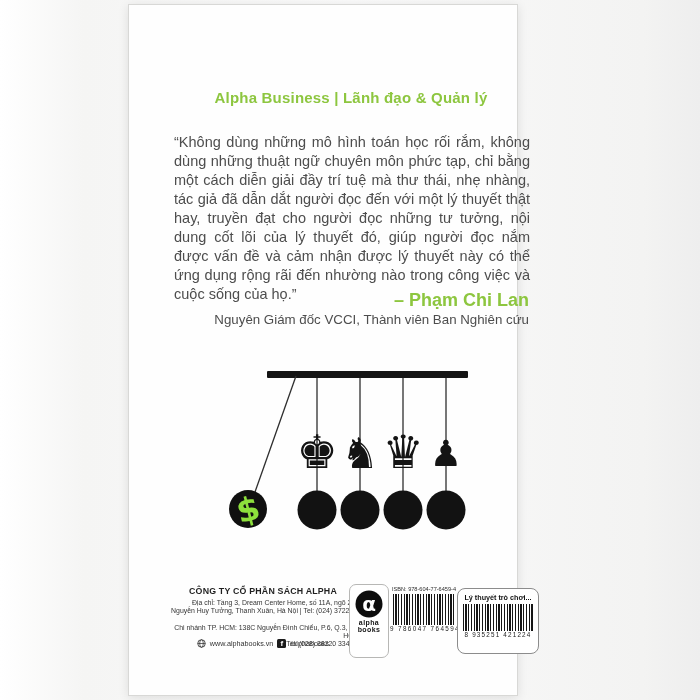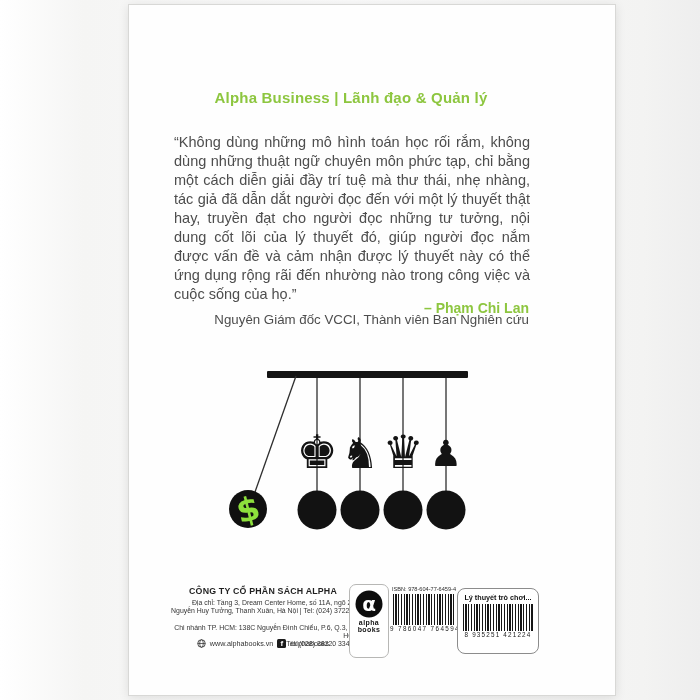--- a/index.html
+++ b/index.html
@@ -3,38 +3,38 @@
 <meta charset="utf-8">
 <style>
   html,body{margin:0;padding:0;}
   body{
     width:700px;height:700px;overflow:hidden;
     font-family:"Liberation Sans","DejaVu Sans",sans-serif;
     background:linear-gradient(90deg,#ffffff 0%,#f5f5f4 12%,#fafafa 50%,#f3f3f2 92%,#eeeeee 100%);
   }
   #canvas{position:relative;width:700px;height:700px;}
   #book{
-    position:absolute;left:128px;top:4px;width:488px;height:692px;
+    position:absolute;left:128px;top:4px;width:390px;height:692px;
     background:#fefefe;border:1px solid #d8d8d6;
     box-shadow:0 2px 10px rgba(0,0,0,.10);
     box-sizing:border-box;
   }
   .abs{position:absolute;}
   .series-header{
     left:0;top:84px;width:444px;text-align:center;
     font-size:15px;font-weight:bold;letter-spacing:.2px;color:#8dc63f;
   }
   .quote{
     left:45px;top:128px;width:356px;
     font-size:14.5px;line-height:19px;color:#4d4d4d;
     text-align:justify;
   }
   .attr-name{
-    left:100px;top:295px;width:300px;text-align:right;
-    font-size:14px;font-weight:bold;color:#8dc63f;
+    left:100px;top:285px;width:300px;text-align:right;
+    font-size:18px;font-weight:bold;color:#8dc63f;
   }
   .attr-credit{
     left:60px;top:306px;width:340px;text-align:right;
     font-size:13.3px;line-height:18.5px;color:#4d4d4d;
   }
   .illu{left:52px;top:352px;width:340px;height:196px;}
   
   .pub-name{
     left:38px;top:581px;width:192px;text-align:center;
     font-size:8.8px;font-weight:bold;color:#1f1f1f;letter-spacing:.2px;

